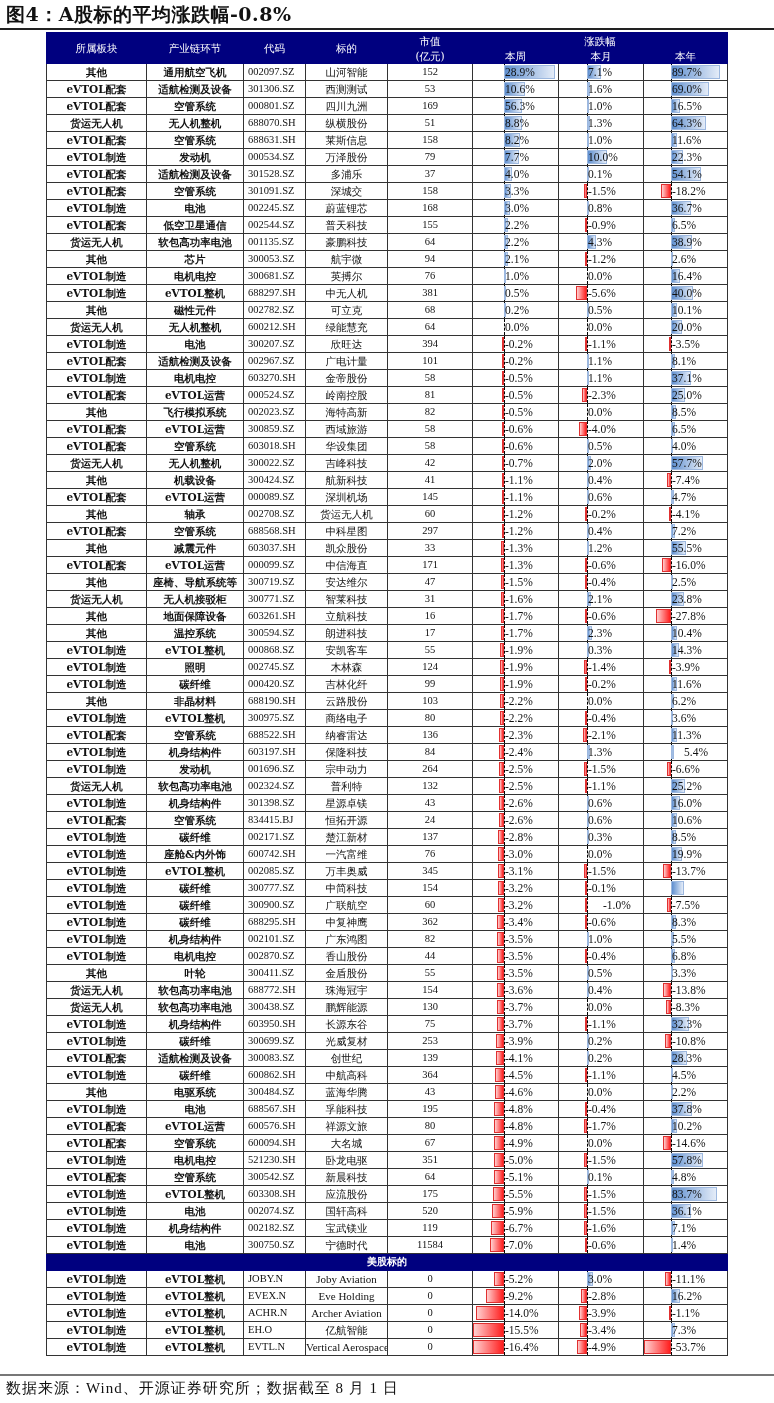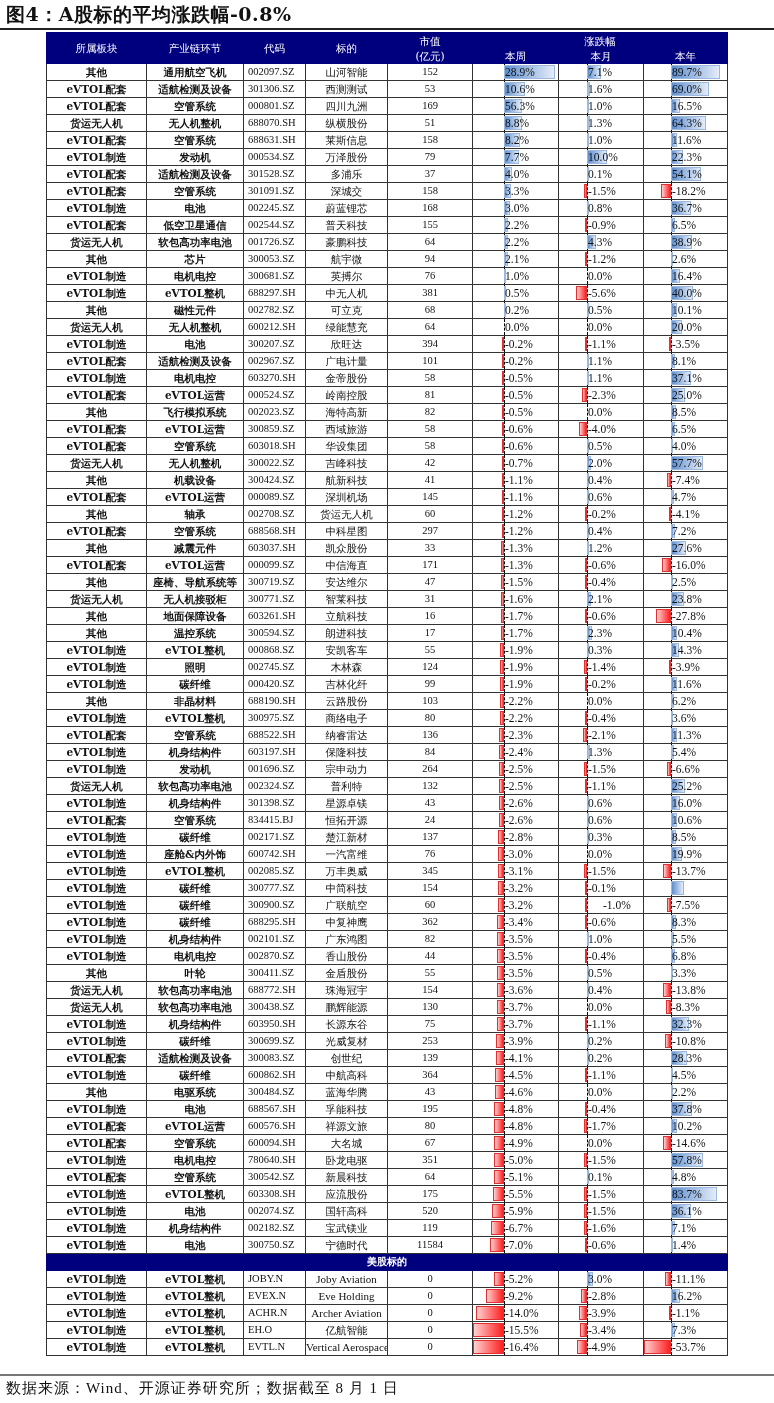--- a/index.html
+++ b/index.html
@@ -276,21 +276,21 @@
         </td>
         <td class="bar">
           <div class="axis" style="left: 27px;"></div>
           <div class="b pos" style="left: 27px; width: 3.575px;"></div>
           <span class="v" style="left: 28px;">6.5%</span>
         </td>
       </tr>
       <tr>
         <td class="c-sector">货运无人机</td>
         <td class="c-chain">软包高功率电池</td>
-        <td class="c-code">001726.SZ</td>
+        <td class="c-code">001135.SZ</td>
         <td class="c-name">豪鹏科技</td>
         <td class="c-cap">64</td>
         <td class="bar">
           <div class="axis" style="left: 31px;"></div>
           <div class="b pos" style="left: 31px; width: 4.4px;"></div>
           <span class="v" style="left: 32px;">2.2%</span>
         </td>
         <td class="bar">
           <div class="axis" style="left: 28px;"></div>
           <div class="b pos" style="left: 28px; width: 8.6px;"></div>
@@ -684,21 +684,21 @@
           <span class="v" style="left: 32px;">-1.3%</span>
         </td>
         <td class="bar">
           <div class="axis" style="left: 28px;"></div>
           <div class="b pos" style="left: 28px; width: 2.4px;"></div>
           <span class="v" style="left: 29px;">1.2%</span>
         </td>
         <td class="bar">
           <div class="axis" style="left: 27px;"></div>
           <div class="b pos" style="left: 27px; width: 15.18px;"></div>
-          <span class="v" style="left: 28px;">27.6%</span>
+          <span class="v" style="left: 28px;">55.5%</span>
         </td>
       </tr>
       <tr>
         <td class="c-sector">eVTOL配套</td>
         <td class="c-chain">eVTOL运营</td>
         <td class="c-code">000099.SZ</td>
         <td class="c-name">中信海直</td>
         <td class="c-cap">171</td>
         <td class="bar">
           <div class="axis" style="left: 31px;"></div>
@@ -947,21 +947,21 @@
           <span class="v" style="left: 32px;">-2.4%</span>
         </td>
         <td class="bar">
           <div class="axis" style="left: 28px;"></div>
           <div class="b pos" style="left: 28px; width: 2.6px;"></div>
           <span class="v" style="left: 29px;">1.3%</span>
         </td>
         <td class="bar">
           <div class="axis" style="left: 27px;"></div>
           <div class="b pos" style="left: 27px; width: 2.97px;"></div>
-          <span class="v" style="left: 28px;">5.4%</span>
+          <span class="v" style="left: 40px;">5.4%</span>
         </td>
       </tr>
       <tr>
         <td class="c-sector">eVTOL制造</td>
         <td class="c-chain">发动机</td>
         <td class="c-code">001696.SZ</td>
         <td class="c-name">宗申动力</td>
         <td class="c-cap">264</td>
         <td class="bar">
           <div class="axis" style="left: 31px;"></div>
@@ -1455,21 +1455,21 @@
         </td>
         <td class="bar">
           <div class="axis" style="left: 27px;"></div>
           <div class="b neg" style="left: 18.97px; width: 8.03px;"></div>
           <span class="v" style="left: 28px;">-14.6%</span>
         </td>
       </tr>
       <tr>
         <td class="c-sector">eVTOL制造</td>
         <td class="c-chain">电机电控</td>
-        <td class="c-code">780640.SH</td>
+        <td class="c-code">521230.SH</td>
         <td class="c-name">卧龙电驱</td>
         <td class="c-cap">351</td>
         <td class="bar">
           <div class="axis" style="left: 31px;"></div>
           <div class="b neg" style="left: 21px; width: 10px;"></div>
           <span class="v" style="left: 32px;">-5.0%</span>
         </td>
         <td class="bar">
           <div class="axis" style="left: 28px;"></div>
           <div class="b neg" style="left: 25px; width: 3px;"></div>

